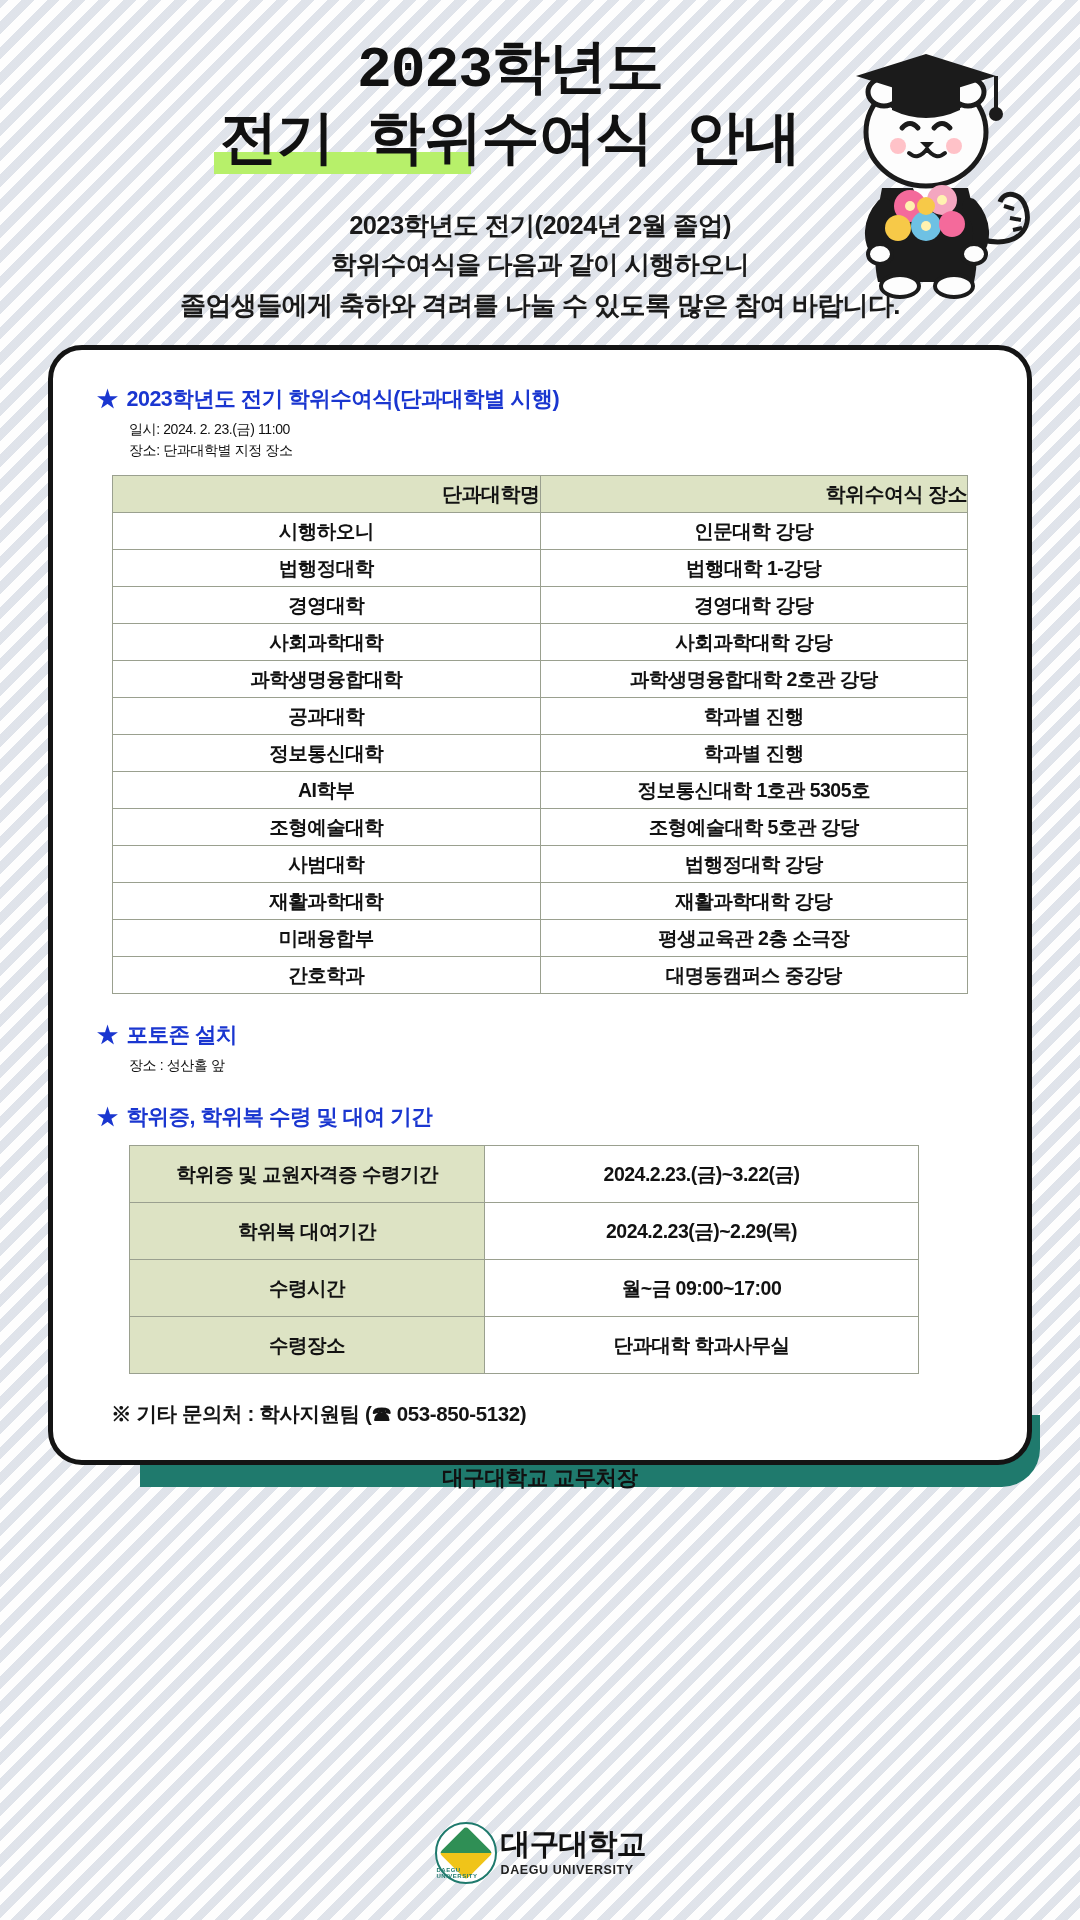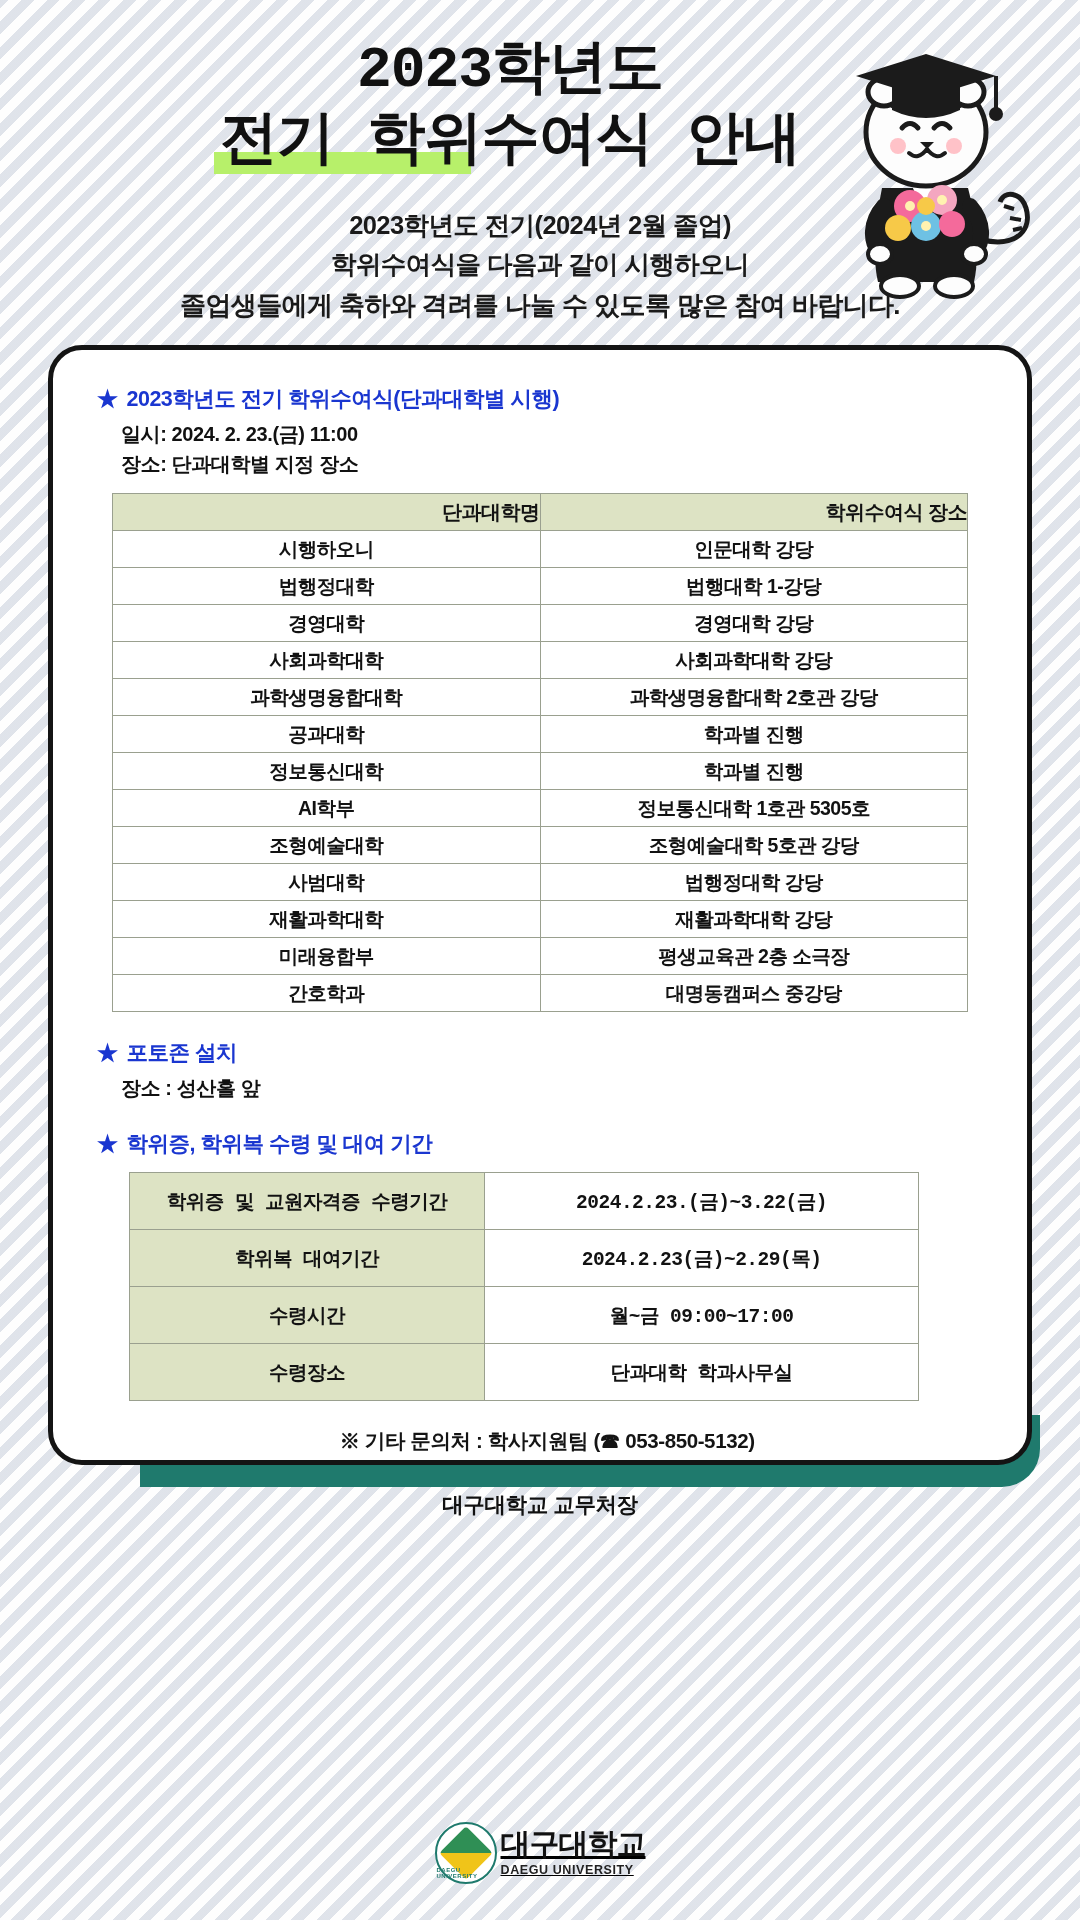--- a/index.html
+++ b/index.html
@@ -132,24 +132,24 @@
     gap: 9px;
     font-size: 21.5px;
     font-weight: 800;
     color: #1a36d0;
     letter-spacing: -0.5px;
     margin-bottom: 6px;
   }
   .star { color: #1a36d0; font-size: 21px; line-height: 1; }
 
   .sec-line {
-    font-size: 20px;
-    font-weight: 700;
+    font-size: 14px;
+    font-weight: 400;
     color: #111;
-    margin-left: 24px;
+    margin-left: 32px;
     line-height: 1.5;
     letter-spacing: -0.4px;
   }
 
   
   table {
     border-collapse: collapse;
     width: 856px;
     margin: 14px auto 0 auto;
     table-layout: fixed;
@@ -159,30 +159,29 @@
     height: 37px;
     text-align: center;
     font-size: 19.5px;
     font-weight: 700;
     color: #121212;
     letter-spacing: -0.5px;
   }
   thead th { background: #dde3c4; font-size: 20px; text-align: right; }
 
   .tbl2 { width: 790px; margin-left: 32px; }
-  .tbl2 td { height: 57px; font-family: Liberation Mono, monospace; }
+  .tbl2 td { height: 57px; }
   .tbl2 .k { background: #dde3c4; width: 45%; }
 
   .note {
     margin: 26px 0 0 14px;
     font-size: 20.5px;
     font-weight: 700;
     color: #141414;
     letter-spacing: -0.4px;
-    text-align: center;
   }
 
   .sign {
     text-align: center;
     margin-top: 34px;
     font-size: 21.5px;
     font-weight: 800;
     color: #111;
     line-height: 1.55;
     letter-spacing: -0.4px;
@@ -194,21 +193,20 @@
   .footer {
     position: absolute;
     left: 0;
     bottom: 36px;
     width: 100%;
     display: flex;
     justify-content: center;
     align-items: center;
     gap: 4px;
     z-index: 3;
-    text-decoration: underline;
   }
   .seal {
     width: 62px; height: 62px;
     border-radius: 50%;
     border: 2px solid #1f7a6d;
     display: flex; align-items: center; justify-content: center;
     position: relative;
     background: #fff;
   }
   .seal .inner {

